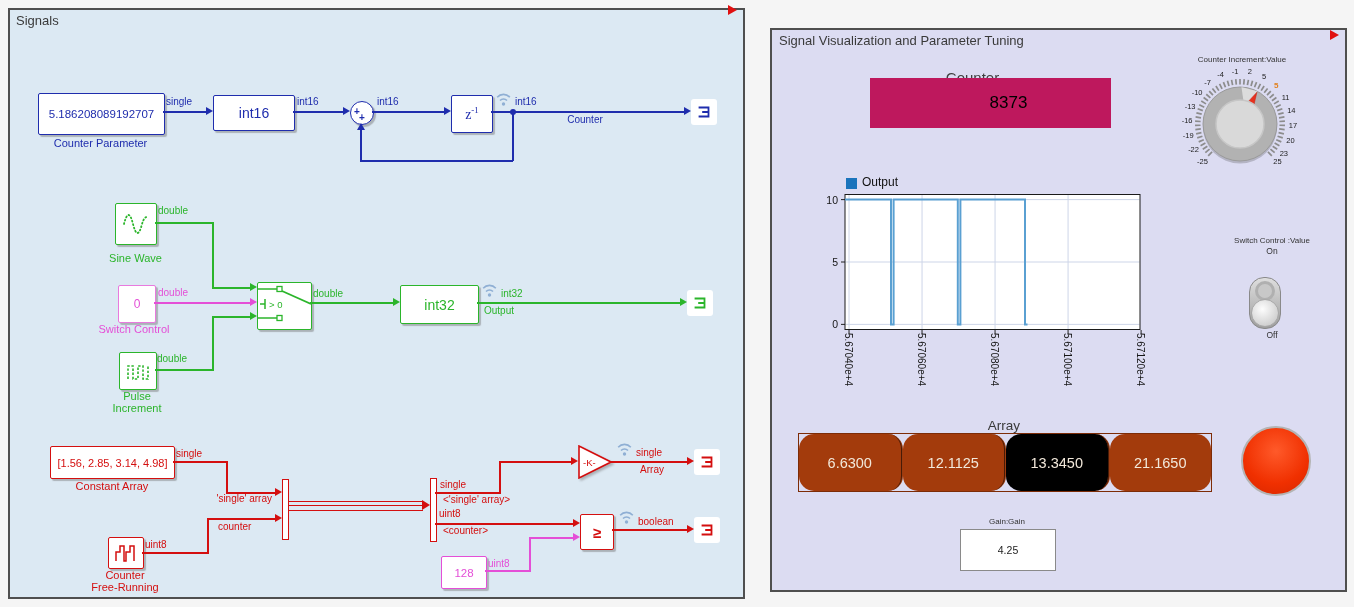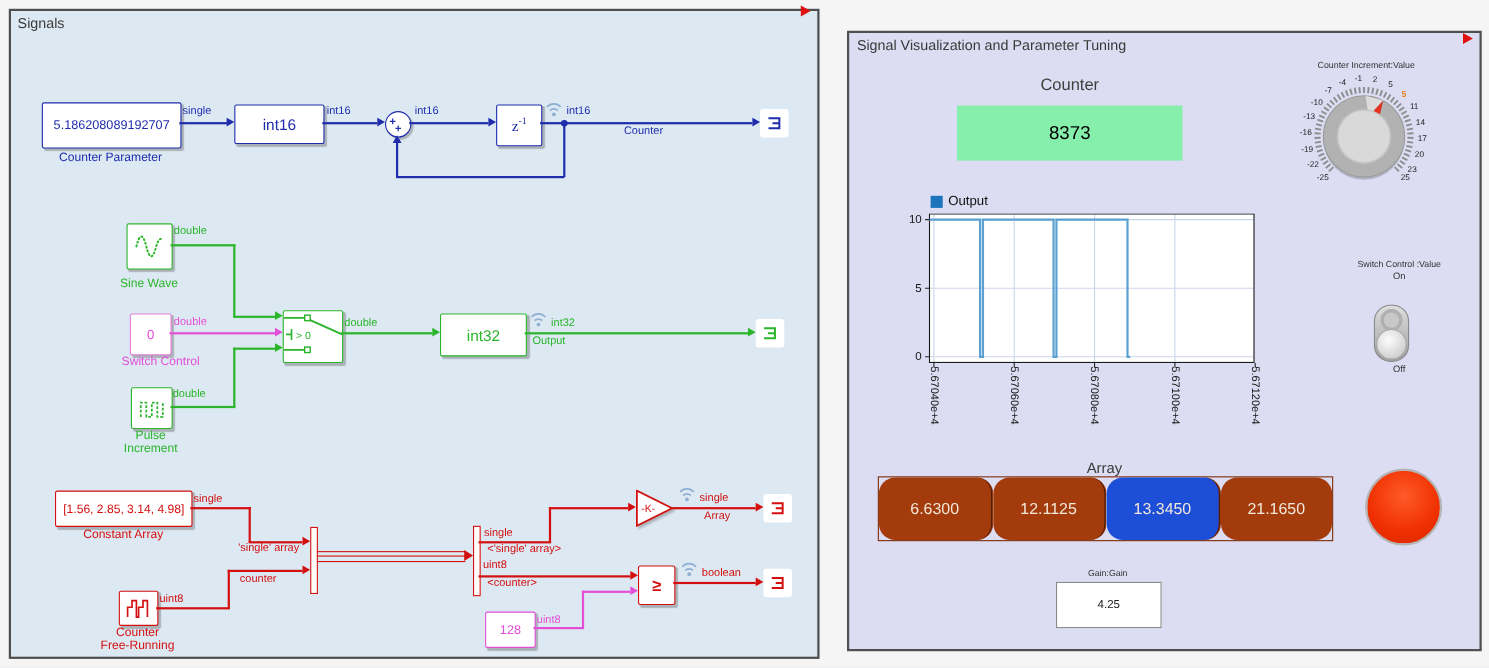--- a/index.html
+++ b/index.html
@@ -114,21 +114,21 @@
 <div class="lbl t-green" style="left:85px;top:252px;width:101px;">Sine Wave</div>
 <div class="sig t-green" style="left:158px;top:205px;">double</div>
 <div class="hl b-green" style="left:155px;top:222px;width:59px;"></div>
 <div class="vl b-green" style="left:212px;top:222px;height:66px;"></div>
 <div class="hl b-green" style="left:212px;top:287px;width:38px;"></div>
 <div class="ar a-green" style="left:250px;top:283px;"></div>
 
 <div class="blk mag" style="left:118px;top:285px;width:36px;height:36px;font-size:12px;">
   <span>0</span>
   </div>
-<div class="lbl t-mag" style="left:84px;top:323px;width:124px;">Switch Control</div>
+<div class="lbl t-mag" style="left:72px;top:323px;width:124px;">Switch Control</div>
 <div class="sig t-mag" style="left:158px;top:287px;">double</div>
 <div class="hl b-mag" style="left:154px;top:302px;width:96px;"></div>
 <div class="ar a-mag" style="left:250px;top:298px;"></div>
 
 <div class="blk green" style="left:119px;top:352px;width:36px;height:36px;">
   <svg width="26" height="26" viewBox="0 0 26 26">
     <path d="M3 21 V8 H8 V21 H13 V8 H18 V21 H23 V8" stroke="#2bb52b" stroke-width="1.6" fill="none" stroke-dasharray="2.4,1.7"></path>
   </svg>
   </div>
 <div class="lbl t-green" style="left:85px;top:390px;width:104px;">
@@ -264,21 +264,21 @@
 <div class="hl b-mag" style="left:485px;top:570px;width:46px;"></div>
 <div class="vl b-mag" style="left:529px;top:537px;height:34px;"></div>
 <div class="hl b-mag" style="left:529px;top:537px;width:44px;"></div>
 <div class="ar a-mag" style="left:573px;top:533px;"></div>
 
 <div class="panel" style="left:770px;top:28px;width:573px;height:560px;background:#dcdcf2;"></div>
 <div class="ptitle" style="left:779px;top:33px;">Signal Visualization and Parameter Tuning</div>
 <div class="redmark" style="left:1330px;top:30px;"></div>
 
 <div class="abs" style="left:870px;top:69px;width:205px;text-align:center;font-size:15px;color:#3f3f3f;">Counter</div>
-<div class="abs" id="counter-box" style="left: 870px; top: 96px; width: 205px; height: 50px; display: flex; align-items: center; justify-content: center; font-size: 17px; color: rgb(0, 0, 0); background: #86efac;">
+<div class="abs" id="counter-box" style="left: 870px; top: 78px; width: 205px; height: 50px; display: flex; align-items: center; justify-content: center; font-size: 17px; color: rgb(0, 0, 0); background: #be185d; padding-left: 36px;">
   <span>8373</span>
   </div>
 
 <div class="smallcap" style="left:1178px;top:55px;width:128px;">Counter Increment:Value</div>
 <svg class="abs" id="knob-svg" style="left:1175px;top:59px;" width="130" height="130" viewBox="0 0 130 130">
     <circle cx="65" cy="67.5" r="37" fill="rgba(60,60,60,0.25)"></circle>
     <line x1="37.06928214313137" y1="92.93071785686863" x2="33.18019484660535" y2="96.81980515339464" stroke="#8c8c8c" stroke-width="1.7"></line>
     <line x1="34.56472691035633" y1="90.17824759507324" x2="30.32690407508948" y2="93.68407953869104" stroke="#8c8c8c" stroke-width="1.7"></line>
     <line x1="32.3303173161548" y1="87.20229342515914" x2="27.781374157644706" y2="90.29375200334586" stroke="#8c8c8c" stroke-width="1.7"></line>
     <line x1="30.385886138267395" y1="84.02927012701775" x2="25.566199398026143" y2="86.6789153345772" stroke="#8c8c8c" stroke-width="1.7"></line>
@@ -391,21 +391,21 @@
 <div class="toggle" style="left:1249px;top:277px;">
   <div class="ring"></div>
   <div class="knob"></div>
 </div>
 <div class="smallcap" style="left:1212px;top:330px;width:120px;font-size:8.5px;">Off</div>
 
 <div class="abs" style="left:798px;top:418px;width:412px;text-align:center;font-size:13.5px;color:#3a3a3a;">Array</div>
 <div class="abs" id="array-table" style="left:798px;top:433px;width:412px;height:57px;display:flex;border:1px solid #7d2c07;">
     <div class="cell" style="background: rgb(163, 59, 12);">6.6300</div>
     <div class="cell" style="background: rgb(163, 59, 12);">12.1125</div>
-    <div class="cell" style="background: #1d4ed8;">13.3450</div>
+    <div class="cell" style="background: #000000;">13.3450</div>
     <div class="cell" style="background: rgb(163, 59, 12);">21.1650</div>
   </div>
 
 <div class="abs" id="lamp" style="left: 1241px; top: 426px; width: 66px; height: 66px; border-radius: 50%; border: 2px solid rgb(180, 180, 180); background: radial-gradient(circle at 50% 35%, rgb(255, 90, 42), rgb(240, 48, 0) 60%, rgb(214, 38, 0));"></div>
 
 <div class="smallcap" style="left:955px;top:517px;width:104px;">Gain:Gain</div>
 <div class="abs" style="left:960px;top:529px;width:94px;height:40px;background:#fff;border:1px solid #8a8a8a;display:flex;align-items:center;justify-content:center;font-size:10.5px;color:#222;">
   <span>4.25</span>
   </div>
 

